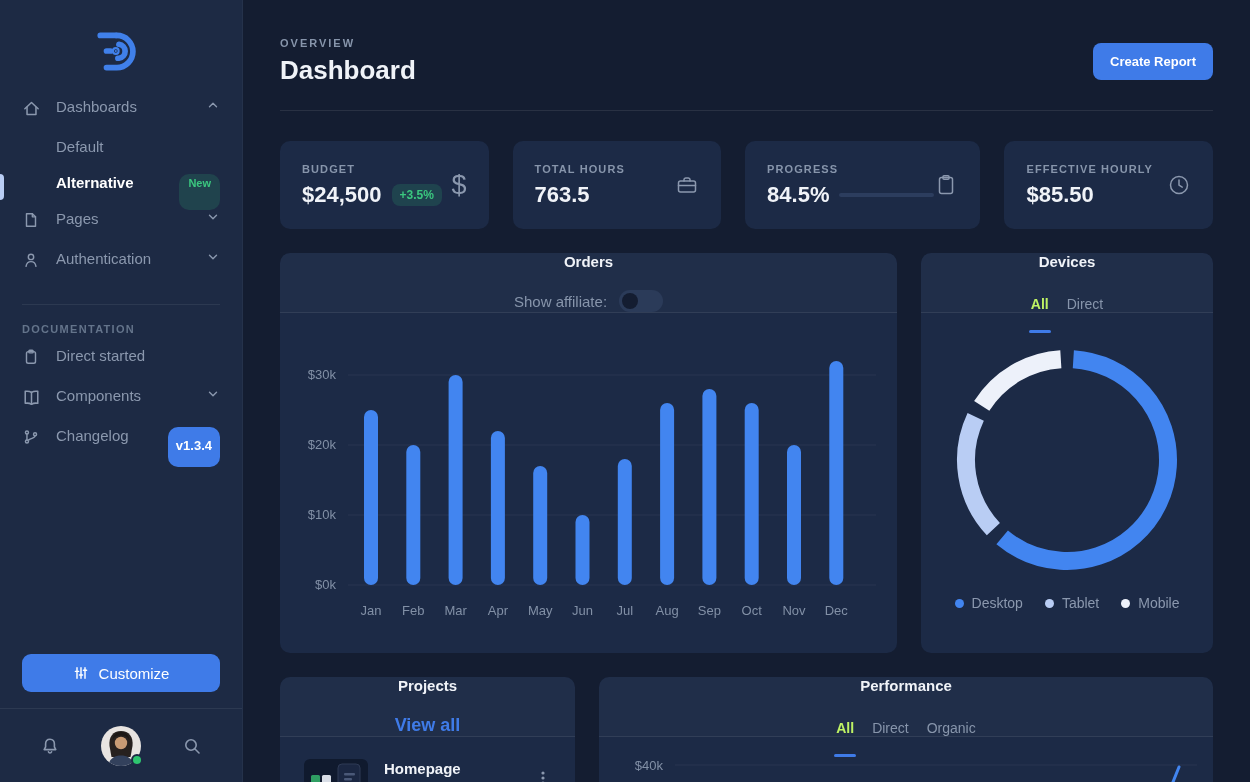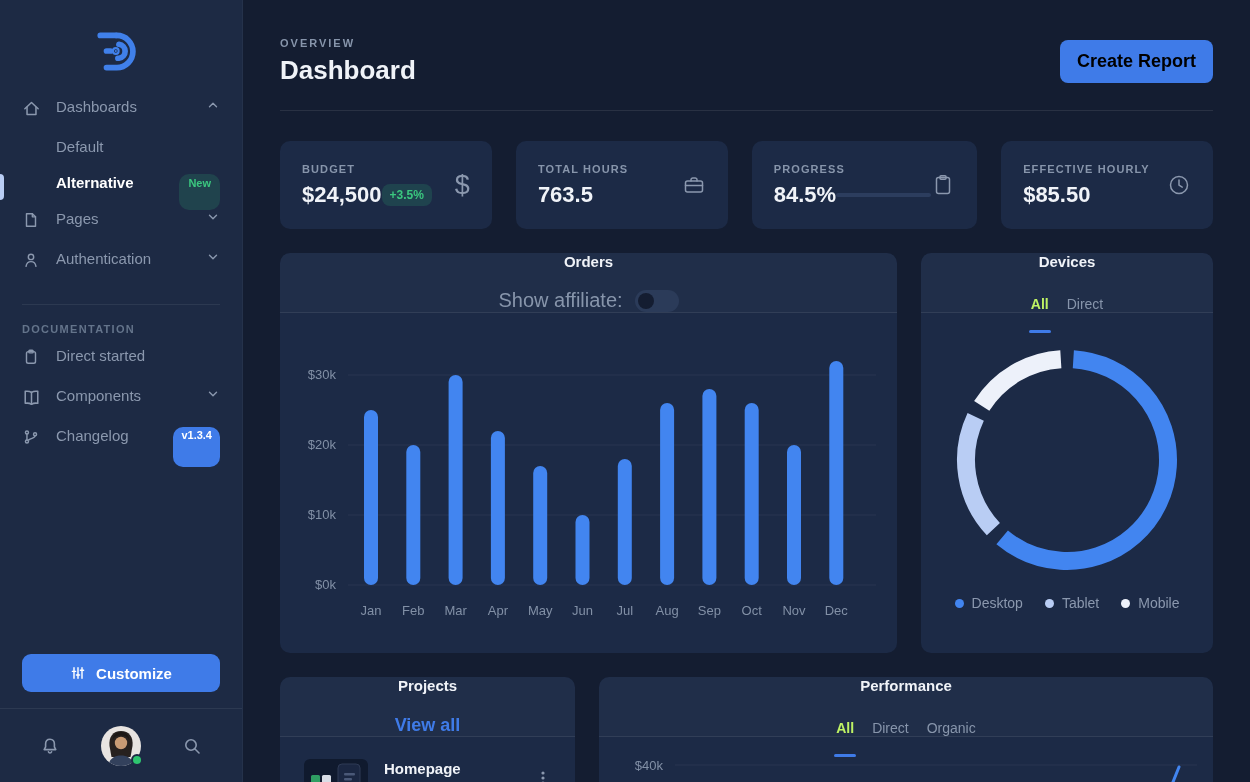--- a/index.html
+++ b/index.html
@@ -13,72 +13,72 @@
   .logo-wrap { padding:22px 0 10px; display:flex; justify-content:center; }
   .side-nav { padding:8px 22px 0; }
   .nav-item { display:flex; gap:14px; height:40px; color:#8b98ae;
     font-size:15px; cursor:pointer; }
   .nav-item .nicon { width:20px; height:20px; display:flex; align-items:center; color:#8b98ae; }
   .nav-item .chev { margin-left:auto; color:#8b98ae; display:flex; }
   .nav-sub { padding-left:34px; height:36px; font-size:15px; }
   .nav-sub.active { color:#fff; font-weight:600; }
   .badge-new { margin-left:auto; background:rgba(49,197,127,.16); color:#3bc77f;
     font-size:11px; font-weight:600; padding:3px 9px; border-radius:10px; }
-  .badge-version { margin-left:auto; background:#3f7be8; color:#fff; font-size:11px;
-    font-weight:600; padding:2px 8px; border-radius:10px; }
+  .badge-version { margin-left:auto; background:#3f7be8; color:#fff; font-size:13px;
+    font-weight:600; padding:11px 8px; border-radius:10px; }
   .side-divider { border-top:1px solid rgba(255,255,255,.07); margin:14px 22px 0; }
   .section-label { padding:18px 22px 4px; font-size:11px; letter-spacing:1.3px;
     color:#64748b; font-weight:700; }
   .active-indicator { position:absolute; left:0; top:174px; width:4px; height:26px;
     background:#b9cdf4; border-radius:0 4px 4px 0; }
   .customize-btn { margin:auto 22px 16px; height:38px; background:#3f7be8; border:none;
-    border-radius:9px; color:#fff; font-size:15px; font-weight:700; display:flex;
+    border-radius:9px; color:#fff; font-size:15px; font-weight:400; display:flex;
     align-items:center; justify-content:center; gap:10px; cursor:pointer;
     font-family:"Liberation Sans", sans-serif; }
   .side-bottom { border-top:1px solid rgba(255,255,255,.07); height:74px; display:flex;
     align-items:center; justify-content:space-between; padding:0 40px; }
   .side-bottom .bicon { color:#8b98ae; cursor:pointer; display:flex; }
   .avatar-wrap { position:relative; width:40px; height:40px; cursor:pointer; }
   .avatar-wrap .status-dot { position:absolute; right:-2px; bottom:0; width:12px; height:12px;
     border-radius:50%; background:#2ec56f; border:2px solid #1d2a44; }
 
   
   .main { flex:1; padding:0 37px; overflow:hidden; }
   .topbar { display:flex; align-items:center; justify-content:space-between; padding-top:37px; }
   .kicker { font-size:11px; letter-spacing:2px; font-weight:700; color:#8795ab; }
   .page-title { font-size:26px; font-weight:700; color:#f0f3f8; margin-top:6px; }
-  .create-report { background:#3f7be8; color:#000000; border:none; border-radius:8px;
-    font-size:18px; font-weight:600; padding:11px 17px; cursor:pointer;
+  .create-report { background:#3f7be8; color:#ffffff; border:none; border-radius:8px;
+    font-size:13px; font-weight:600; padding:11px 17px; cursor:pointer;
     font-family:"Liberation Sans", sans-serif; }
   .header-rule { border-bottom:1px solid rgba(255,255,255,.09); margin-top:24px; }
 
   .stats-row { display:flex; gap:24px; margin-top:30px; }
   .stat-card { flex:1; height:88px; background:#1c2a46; border-radius:10px;
     padding:0 22px; display:flex; align-items:center; justify-content:space-between; }
   .stat-label { font-size:11px; letter-spacing:1.1px; font-weight:700; color:#8795ab;
     margin-bottom:7px; }
-  .stat-value-row { display:flex; align-items:center; }
+  .stat-value-row { display:flex; align-items:center; gap:10px; }
   .stat-value { font-size:22px; font-weight:700; color:#f0f3f8; }
   .pill-up { background:rgba(49,197,127,.16); color:#3bc77f; font-size:12px; font-weight:600;
     padding:4px 8px; border-radius:8px; }
   .progress-track { width:95px; height:4px; background:#2c3d5e; border-radius:2px; overflow:hidden; }
   .progress-fill { height:4px; background:#3f7be8; border-radius:2px; }
   .stat-icon { color:#8b98ae; display:flex; }
   .dollar-glyph { font-size:27px; font-weight:400; color:#8b98ae; }
 
   .charts-row { display:flex; gap:24px; margin-top:24px; }
   .card { background:#1c2a46; border-radius:10px; }
   .card-header { display:flex; align-items:center; justify-content:space-between;
     height:60px; padding:0 24px; border-bottom:1px solid rgba(255,255,255,.08);
     background:rgba(255,255,255,.018); border-radius:10px 10px 0 0;flex-direction:column; }
   .card-title { font-size:15px; font-weight:700; color:#f0f3f8; }
   .orders-card { width:617px; height:400px; }
   .devices-card { width:292px; height:400px; }
 
-  .toggle-wrap { display:flex; align-items:center; gap:12px; color:#8795ab; font-size:20px; }
+  .toggle-wrap { display:flex; align-items:center; gap:12px; color:#8795ab; font-size:15px; }
   .toggle { width:44px; height:22px; border-radius:12px; background:#2b3b59;
     position:relative; cursor:pointer; }
   .toggle .knob { position:absolute; left:3px; top:3px; width:16px; height:16px;
     border-radius:50%; background:#141d31; }
 
   .tabs { display:flex; gap:18px; font-size:14px; color:#8795ab; }
   .tab { cursor:pointer; }
   .tab.active { color:#bef264; font-weight:700; position:relative; }
   .tab.active::after { content:""; position:absolute; left:50%; transform:translateX(-50%);
     bottom:-21px; width:22px; height:3px; border-radius:3px; background:#3f7be8; }

